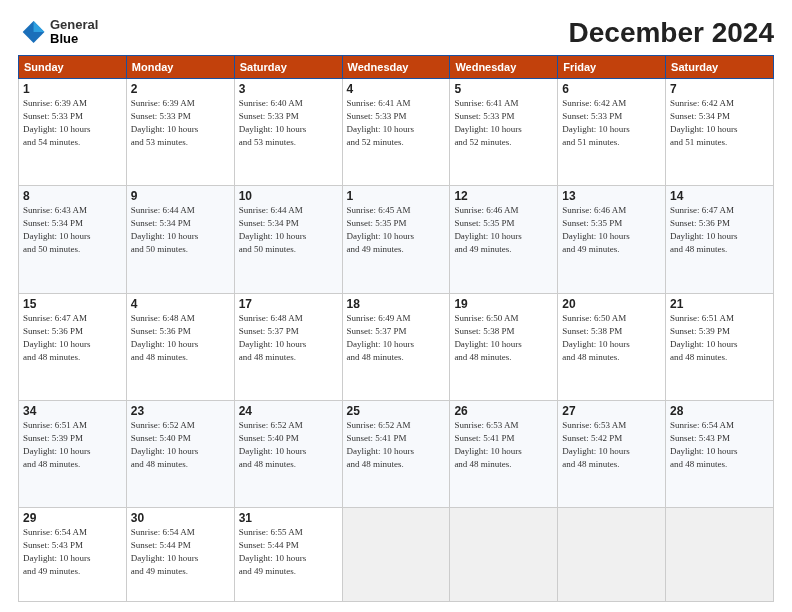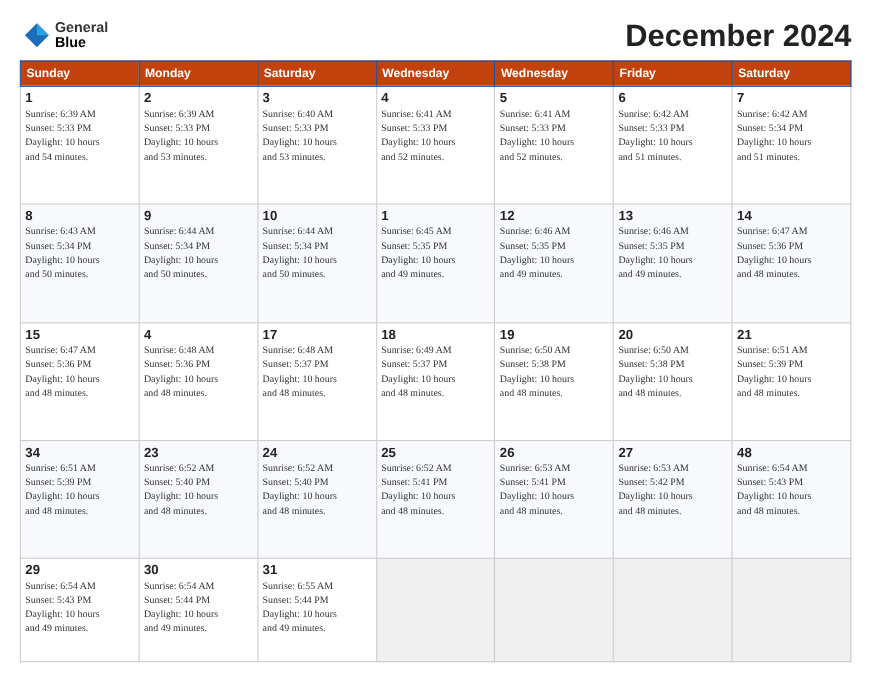--- a/index.html
+++ b/index.html
@@ -244,21 +244,21 @@
           </td>
           <td>
             <span class="day-num">26</span>
             <div class="day-info">Sunrise: 6:53 AM<br>Sunset: 5:41 PM<br>Daylight: 10 hours<br>and 48 minutes.</div>
           </td>
           <td>
             <span class="day-num">27</span>
             <div class="day-info">Sunrise: 6:53 AM<br>Sunset: 5:42 PM<br>Daylight: 10 hours<br>and 48 minutes.</div>
           </td>
           <td>
-            <span class="day-num">48</span>
+            <span class="day-num">28</span>
             <div class="day-info">Sunrise: 6:54 AM<br>Sunset: 5:43 PM<br>Daylight: 10 hours<br>and 48 minutes.</div>
           </td>
         </tr>
         <tr class="last-row">
           <td>
             <span class="day-num">29</span>
             <div class="day-info">Sunrise: 6:54 AM<br>Sunset: 5:43 PM<br>Daylight: 10 hours<br>and 49 minutes.</div>
           </td>
           <td>
             <span class="day-num">30</span>

